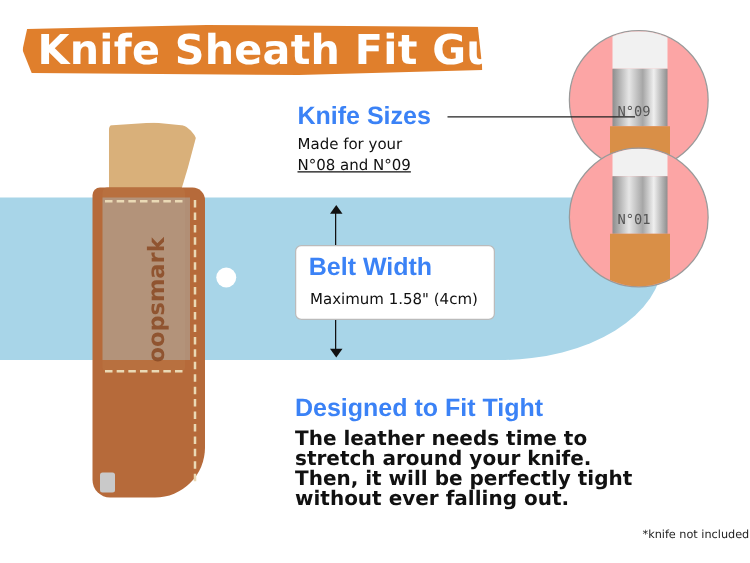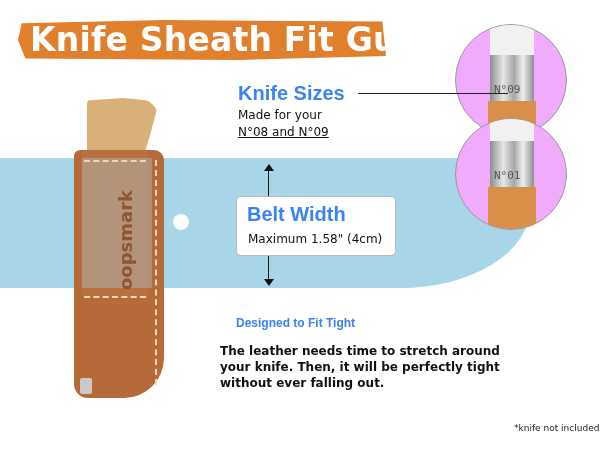--- a/index.html
+++ b/index.html
@@ -44,21 +44,21 @@
   .stitch-bot { left: 84px; top: 296px; width: 62px; height: 0; border-top: 2px dashed #ead9b5; }
   .stitch-side { left: 155px; top: 160px; width: 0; height: 225px; border-left: 2px dashed #ead9b5; }
   .brand {
     left: 115px; top: 225px; font-size: 18px; font-weight: bold; color: #8a4a24;
     transform: rotate(-90deg); transform-origin: 0 0; white-space: nowrap; opacity: 0.85;
   }
   .blade-tip { left: 80px; top: 378px; width: 12px; height: 16px; background: #c9c9c9; border-radius: 2px; }
 
   
   .circle {
-    width: 112px; height: 112px; border-radius: 50%; border: 1.5px solid #9a9a9a; background: #f0abfc;
+    width: 112px; height: 112px; border-radius: 50%; border: 1.5px solid #9a9a9a; background: #fca5a5;
     overflow: hidden;
   }
   .circle-top { left: 455px; top: 24px; }
   .circle-bot { left: 455px; top: 118px; }
   .ferrule { position: absolute; left: 34px; width: 44px; height: 36px;
     background: linear-gradient(90deg, #8d8d8d, #e6e6e6 30%, #a6a6a6 55%, #efefef 75%, #8e8e8e); }
   .wood { position: absolute; left: 32px; width: 48px; height: 34px; background: #d98f47; }
   .blade { position: absolute; left: 34px; width: 44px; height: 30px; background: #f1f1f1; }
   .mark { position: absolute; left: 38px; font-size: 11px; color: #555; font-family: "DejaVu Sans Mono", monospace; }
 
@@ -76,22 +76,22 @@
   .ah-up { top: 164px; border-bottom: 7px solid #111; }
   .ah-dn { top: 279px; border-top: 7px solid #111; }
 
   .width-box {
     left: 236px; top: 196px; width: 160px; height: 60px; background: #fff;
     border: 1px solid #bbb; border-radius: 5px;
   }
   .width-title { left: 247px; top: 203px; font-size: 20px; }
   .width-sub { left: 248px; top: 232px; font-size: 12px; }
 
-  .fit-title { left: 236px; top: 316px; font-size: 12px; }
-  .fit-body { left: 220px; top: 343px; width: 280px; font-size: 12px; line-height: 16px; font-weight: bold; }
+  .fit-title { left: 236px; top: 316px; font-size: 20px; }
+  .fit-body { left: 236px; top: 343px; width: 280px; font-size: 16px; line-height: 16px; font-weight: bold; }
 
   .footnote { left: 514px; top: 423px; font-size: 9px; color: #222; }
 </style>
 </head>
 <body>
 
 <div class="abs title-banner"></div>
 <div class="abs title-text">Knife Sheath Fit Guide</div>
 
 <div class="abs belt"></div>

